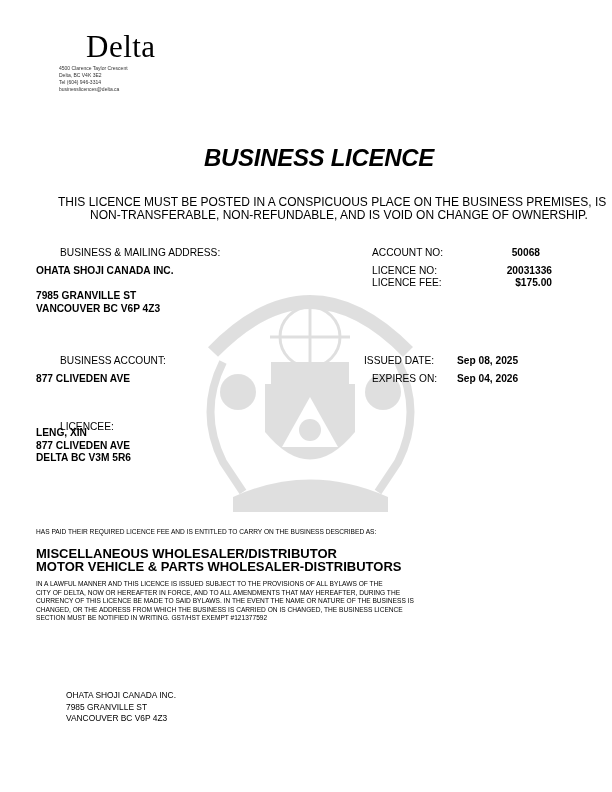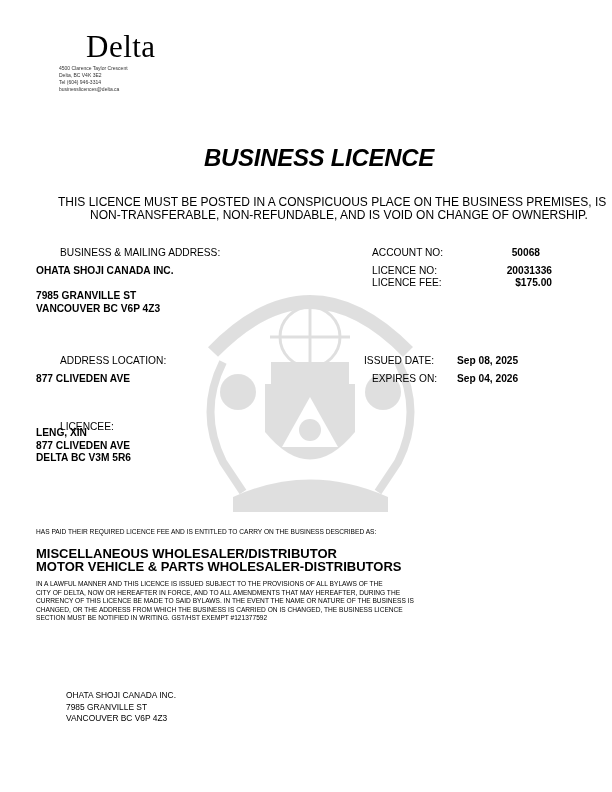--- a/index.html
+++ b/index.html
@@ -54,21 +54,21 @@
 <div class="abs val" style="left:36px; top:291px">7985 GRANVILLE ST</div>
 <div class="abs val" style="left:36px; top:304px">VANCOUVER BC  V6P 4Z3</div>
 
 <div class="abs lbl" style="left:348px; top:248px">ACCOUNT NO:</div>
 <div class="abs val right" style="left:440px; top:248px; width:100px">50068</div>
 <div class="abs lbl" style="left:348px; top:266px">LICENCE NO:</div>
 <div class="abs val right" style="left:452px; top:266px; width:100px">20031336</div>
 <div class="abs lbl" style="left:348px; top:278px">LICENCE FEE:</div>
 <div class="abs val right" style="left:452px; top:278px; width:100px">$175.00</div>
 
-<div class="abs lbl" style="left:36px; top:356px">ADDRESS LOCATION:</div>
+<div class="abs lbl" style="left:36px; top:356px">BUSINESS ACCOUNT:</div>
 <div class="abs val" style="left:36px; top:374px">877 CLIVEDEN AVE</div>
 
 <div class="abs lbl" style="left:340px; top:356px">ISSUED DATE:</div>
 <div class="abs val" style="left:457px; top:356px">Sep 08, 2025</div>
 <div class="abs lbl" style="left:348px; top:374px">EXPIRES ON:</div>
 <div class="abs val" style="left:457px; top:374px">Sep 04, 2026</div>
 
 <div class="abs lbl" style="left:36px; top:422px">LICENCEE:</div>
 <div class="abs val" style="left:36px; top:428px">LENG, XIN</div>
 <div class="abs val" style="left:36px; top:441px">877 CLIVEDEN AVE</div>

